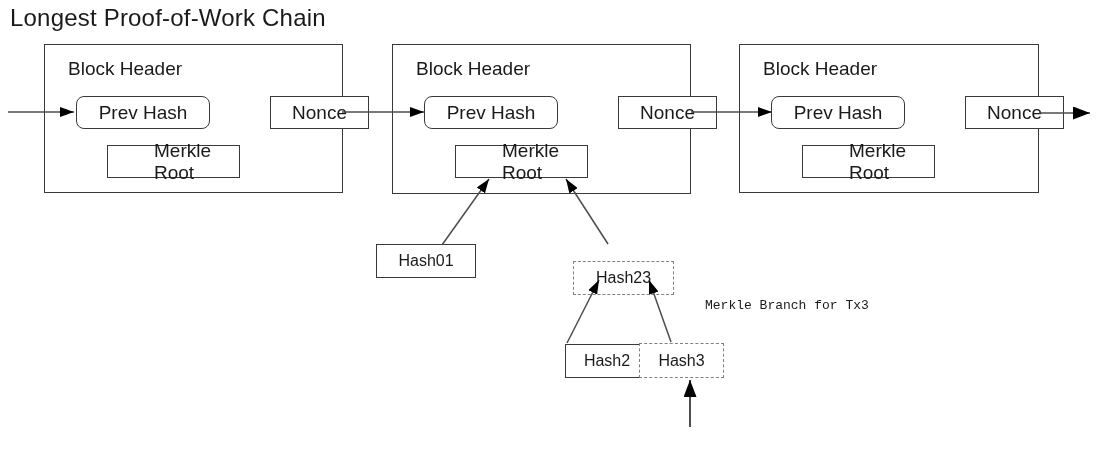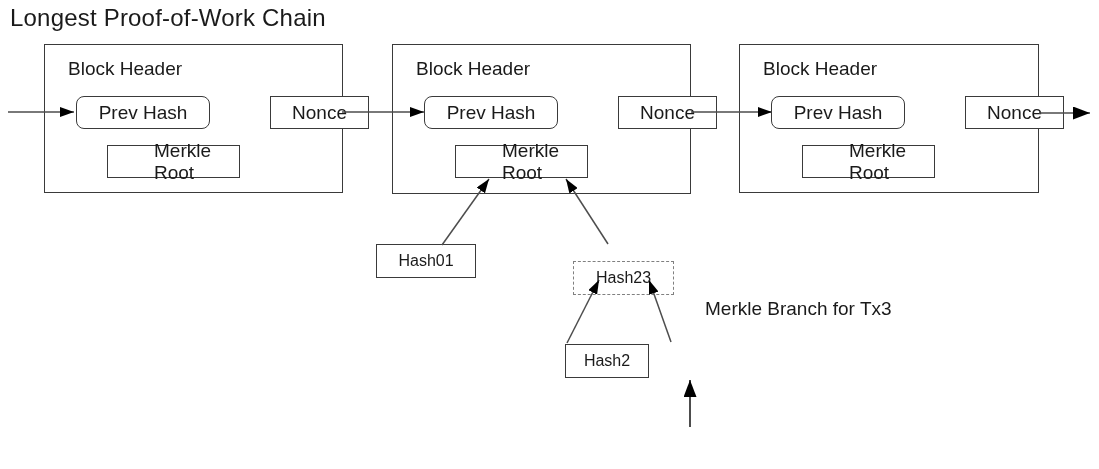--- a/index.html
+++ b/index.html
@@ -64,21 +64,22 @@
     align-items: center;
     justify-content: center;
     font-size: 16px;
     background: var(--background);
   }
   .node.dashed { border: 1px dashed var(--dashed-border); }
   .annotation {
     position: absolute;
     left: 705px;
     top: 298px;
-    font-size: 19px;
+    font-size: 13px;
+    font-family: Liberation Mono, monospace;
   }
   svg.arrows {
     position: absolute;
     left: 0; top: 0;
     width: 1099px;
     height: 469px;
     pointer-events: none;
   }
   svg.arrows line { stroke: var(--line); stroke-width: 1.5px; }
   svg.arrows line.bold { stroke-width: 2px; }
@@ -108,20 +109,21 @@
   <div class="block" style="left:739px; width:300px; height:149px;">
     <div class="block-header-label">Block Header</div>
     <div class="label-box prev-hash">Prev Hash</div>
     <div class="label-box nonce">Nonce</div>
     <div class="label-box merkle-root">Merkle Root</div>
   </div>
 
   <div class="node" style="left:376px; top:244px; width:100px; height:34px;">Hash01</div>
   <div class="node dashed" style="left:573px; top:261px; width:101px; height:34px;">Hash23</div>
   <div class="node" style="left:525px; top:344px; width:84px; height:34px;margin-left:40px;">Hash2</div>
+  <div class="node dashed" style="left:639px; top:343px; width:85px; height:35px;">Hash3</div>
 
   <div class="annotation">Merkle Branch for Tx3</div>
 
   <svg class="arrows" viewBox="0 0 1099 469" xmlns="http://www.w3.org/2000/svg">
     <defs>
       <marker id="arrow" markerUnits="userSpaceOnUse" markerWidth="14" markerHeight="10" refX="14" refY="5" orient="auto">
         <path d="M0,0 L14,5 L0,10 Z"></path>
       </marker>
       <marker id="arrowBig" markerUnits="userSpaceOnUse" markerWidth="17" markerHeight="13" refX="17" refY="6.5" orient="auto">
         <path d="M0,0 L17,6.5 L0,13 Z"></path>

